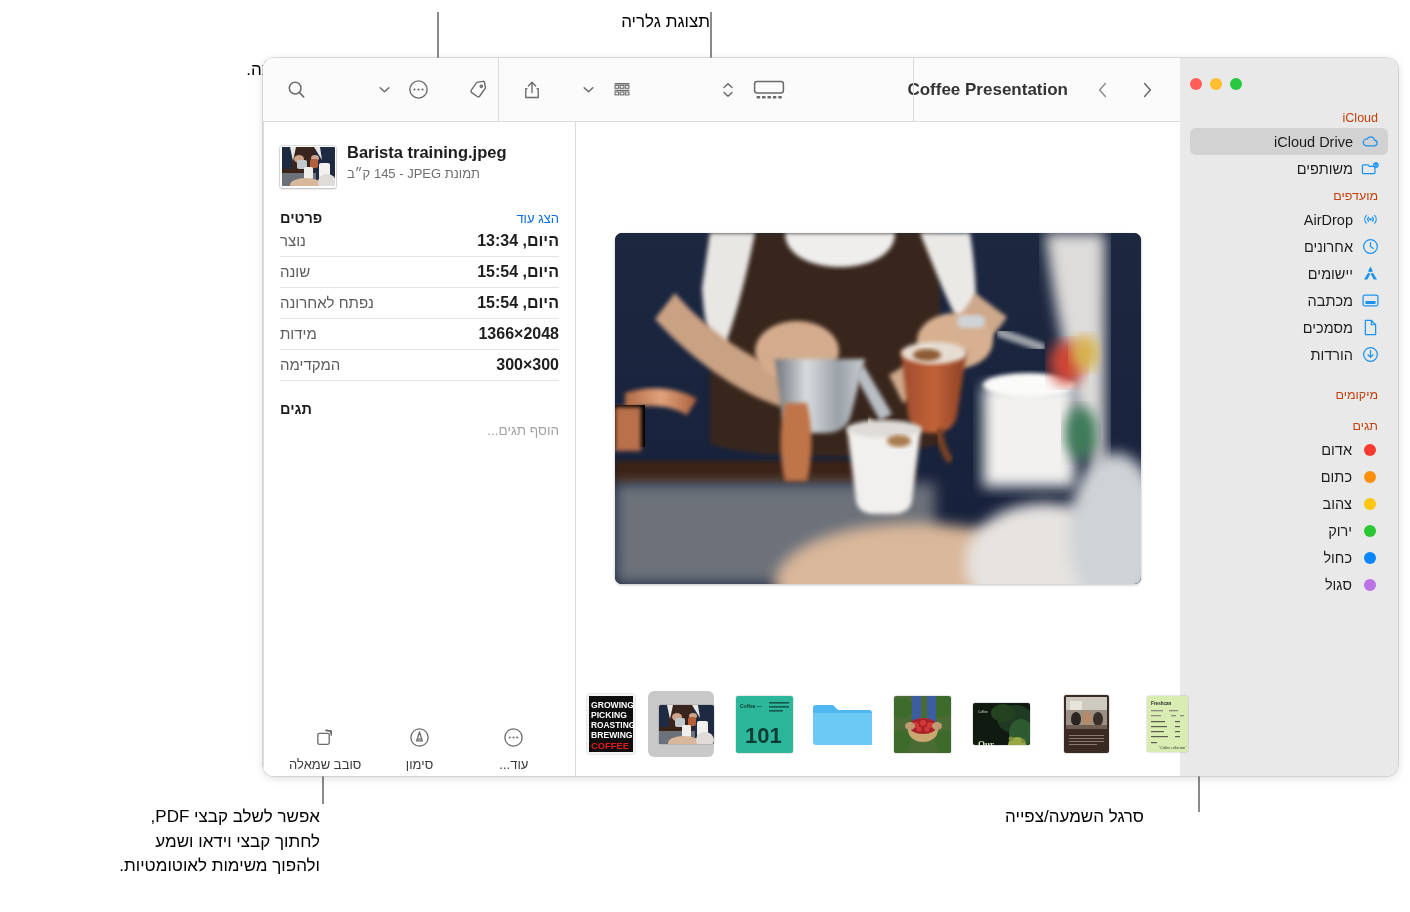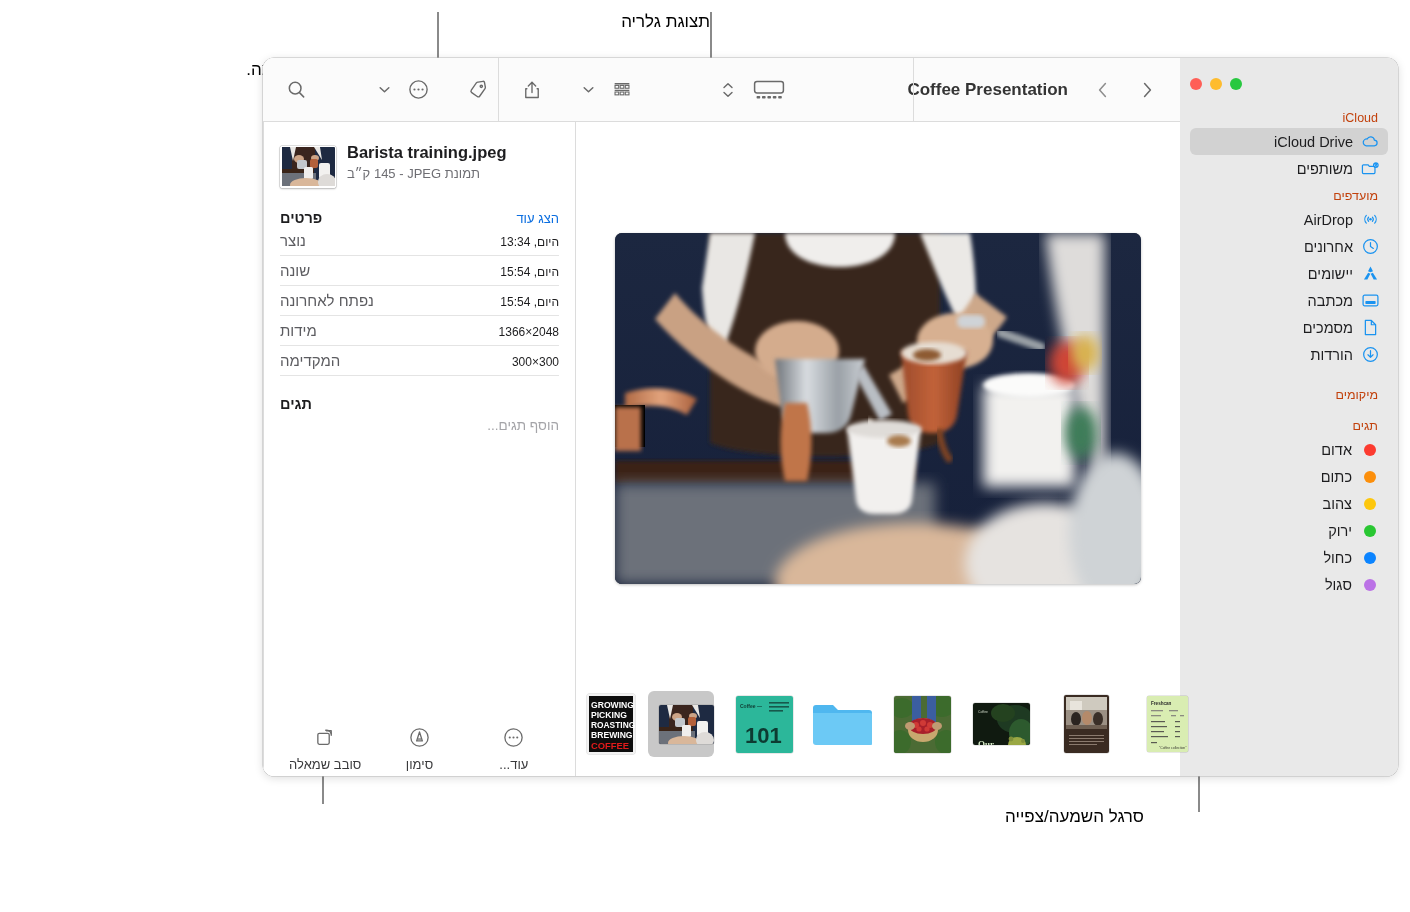--- a/index.html
+++ b/index.html
@@ -237,21 +237,21 @@
   .kv {
     display: flex;
     flex-direction: row-reverse;
     justify-content: space-between;
     align-items: baseline;
     padding: 6px 0 6px 0;
     border-bottom: 1px solid #e4e4e4;
   }
   .kv:last-of-type { border-bottom: none; }
   .kv-k { font-size: 15px; color: #5c5c60; }
-  .kv-v { font-size: 12px; color: #1d1d1f; font-weight: normal; direction: ltr; margin-left: 31px; }
+  .kv-v { font-size: 16px; color: #1d1d1f; font-weight: bold; direction: ltr; margin-left: 31px; }
   .tags-head { margin-top: 20px; }
   .tags-placeholder { font-size: 13.5px; color: #a4a4a8; margin-top: 6px; }
 
   #insp-actions {
     margin-top: auto;
     display: flex;
     flex-direction: row-reverse;
     justify-content: space-around;
     align-items: flex-end;
     padding: 0 14px 4px 14px;
@@ -272,20 +272,23 @@
 <body>
 
 <div id="root">
 
   <div class="anno" style="left:120px; top:10px; width:310px;margin-top:48px;">חלונית התצוגה המקדימה.</div>
   <div class="leader v" style="left:437px; top:12px; height:46px;"></div>
 
   <div class="anno" style="left:470px; top:10px; width:240px;">תצוגת גלריה</div>
   <div class="leader v" style="left:710px; top:12px; height:48px;"></div>
 
+  <div class="anno" style="left:10px; top:805px; width:310px;">אפשר לשלב קבצי PDF,
+לחתוך קבצי וידאו ושמע
+ולהפוך משימות לאוטומטיות.</div>
   <div class="leader v" style="left:322px; top:762px; height:42px;"></div>
   <div class="leader h" style="left:322px; top:762px; width:2px;"></div>
 
   <div class="anno" style="left:919px; top:805px; width:225px;">סרגל השמעה/צפייה</div>
   <div class="leader v" style="left:1198px; top:760px; height:52px;"></div>
   <div class="leader h" style="left:1086px; top:760px; width:114px;"></div>
 
   <div id="window">
 
     <div id="sidebar">

